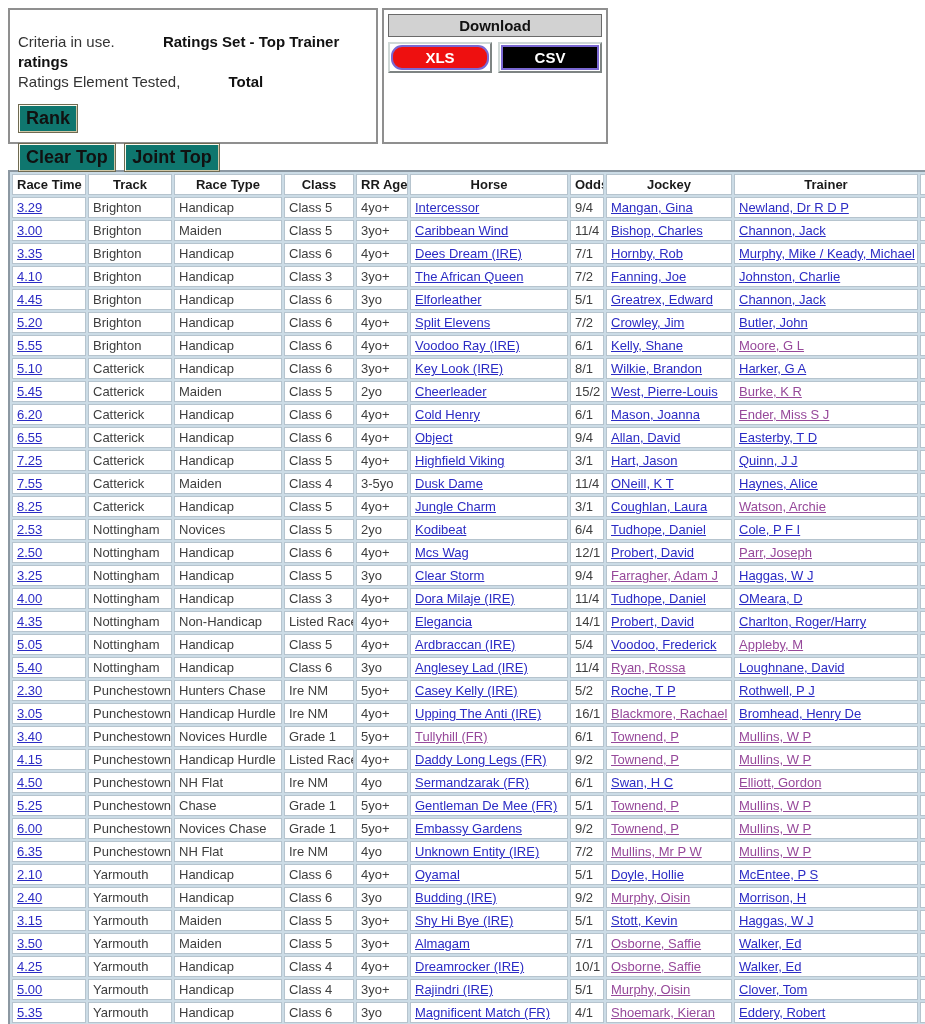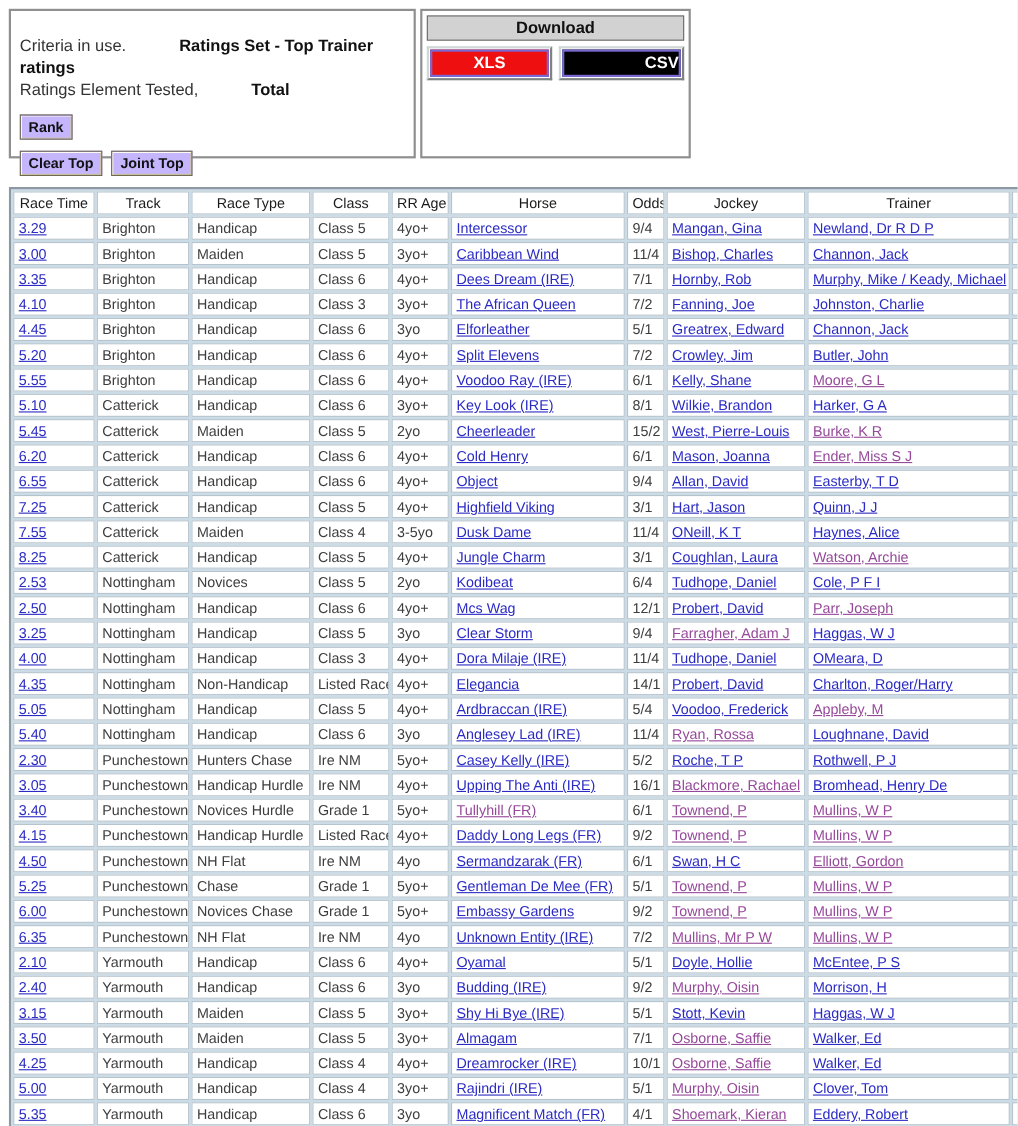--- a/index.html
+++ b/index.html
@@ -7,46 +7,46 @@
     font-family:"Liberation Sans", sans-serif; }
   .page { padding:8px 0 0 8px; }
 
   
   .top-area { display:flex; align-items:flex-start; }
   .criteria-box { width:370px; height:136px; border:2px solid #8f8f8f;
     background:#fff; padding:22px 8px 4px 8px; position:relative; }
   .criteria-line { font-size:15px; color:#333; line-height:20px; }
   .criteria-line b { color:#111;margin-left:44px; }
   .btn-row { margin-top:10px; }
-  .sys-btn { display:inline-block; background:#c4b5fd; border:1px solid #6f6a52;
+  .sys-btn { display:inline-block; background:#0f766e; border:1px solid #6f6a52;
     box-shadow: inset 1px 1px 0 #fdfaee, inset -1px -1px 0 #cfc7a6;
-    font-weight:bold; font-size:13px; color:#111; padding:3px 7px; margin-right:4px;
+    font-weight:bold; font-size:18px; color:#111; padding:3px 7px; margin-right:4px;
     cursor:pointer; font-family:"Liberation Sans", sans-serif; }
   .rank-row { margin-top:12px; }
 
-  .download-box { width:246px; height:136px; border:2px solid #8f8f8f;
+  .download-box { width:226px; height:136px; border:2px solid #8f8f8f;
     margin-left:4px; background:#fff; padding:4px; }
   .dl-header { background:#d2d2d2; border:1px solid #6a6a6a; text-align:center;
     font-weight:bold; font-size:15px; color:#111; padding:2px 0; }
   .dl-btn-row { display:flex; margin-top:5px; }
   .dl-wrap { flex:1; border:2px outset #cfd8d6; padding:1px; }
   .dl-wrap + .dl-wrap { margin-left:6px; }
   .dl-btn { border:2px solid var(--dl-border); color:#fff; font-weight:bold;
     font-size:15px; text-align:center; padding:2px 0; cursor:pointer; }
-  .dl-xls { background:var(--xls-bg); }
-  .dl-csv { background:var(--csv-bg);text-align:right; }
+  .dl-xls { background:var(--xls-bg);border-radius:11px; }
+  .dl-csv { background:var(--csv-bg); }
 
   
   .table-clip { margin-top:26px; width:917px; overflow:hidden; }
   table.ratings { table-layout:fixed; border-collapse:separate; border-spacing:2px;
     background:#ccdce6; border:2px solid #8c98a2; width:1070px; }
   .ratings th, .ratings td { background:#fff; border:1px solid #b6c4ce;
     font-size:13px; padding:2px 4px; white-space:nowrap; overflow:hidden;
     height:21px; vertical-align:middle; }
-  .ratings th { font-weight:normal; color:#1a1a1a; text-align:center; }
+  .ratings th { font-weight:bold; color:#1a1a1a; text-align:center; }
   .ratings td { color:#3d3d3d; text-align:left; }
   a.lk { color:var(--link); text-decoration:underline; cursor:pointer; }
   a.lk.visited { color:var(--vlink);margin-top:36px; }
   td.extra-cell { color:#222; }
 </style>
 </head>
 <body>
 
 <div class="page">
 

